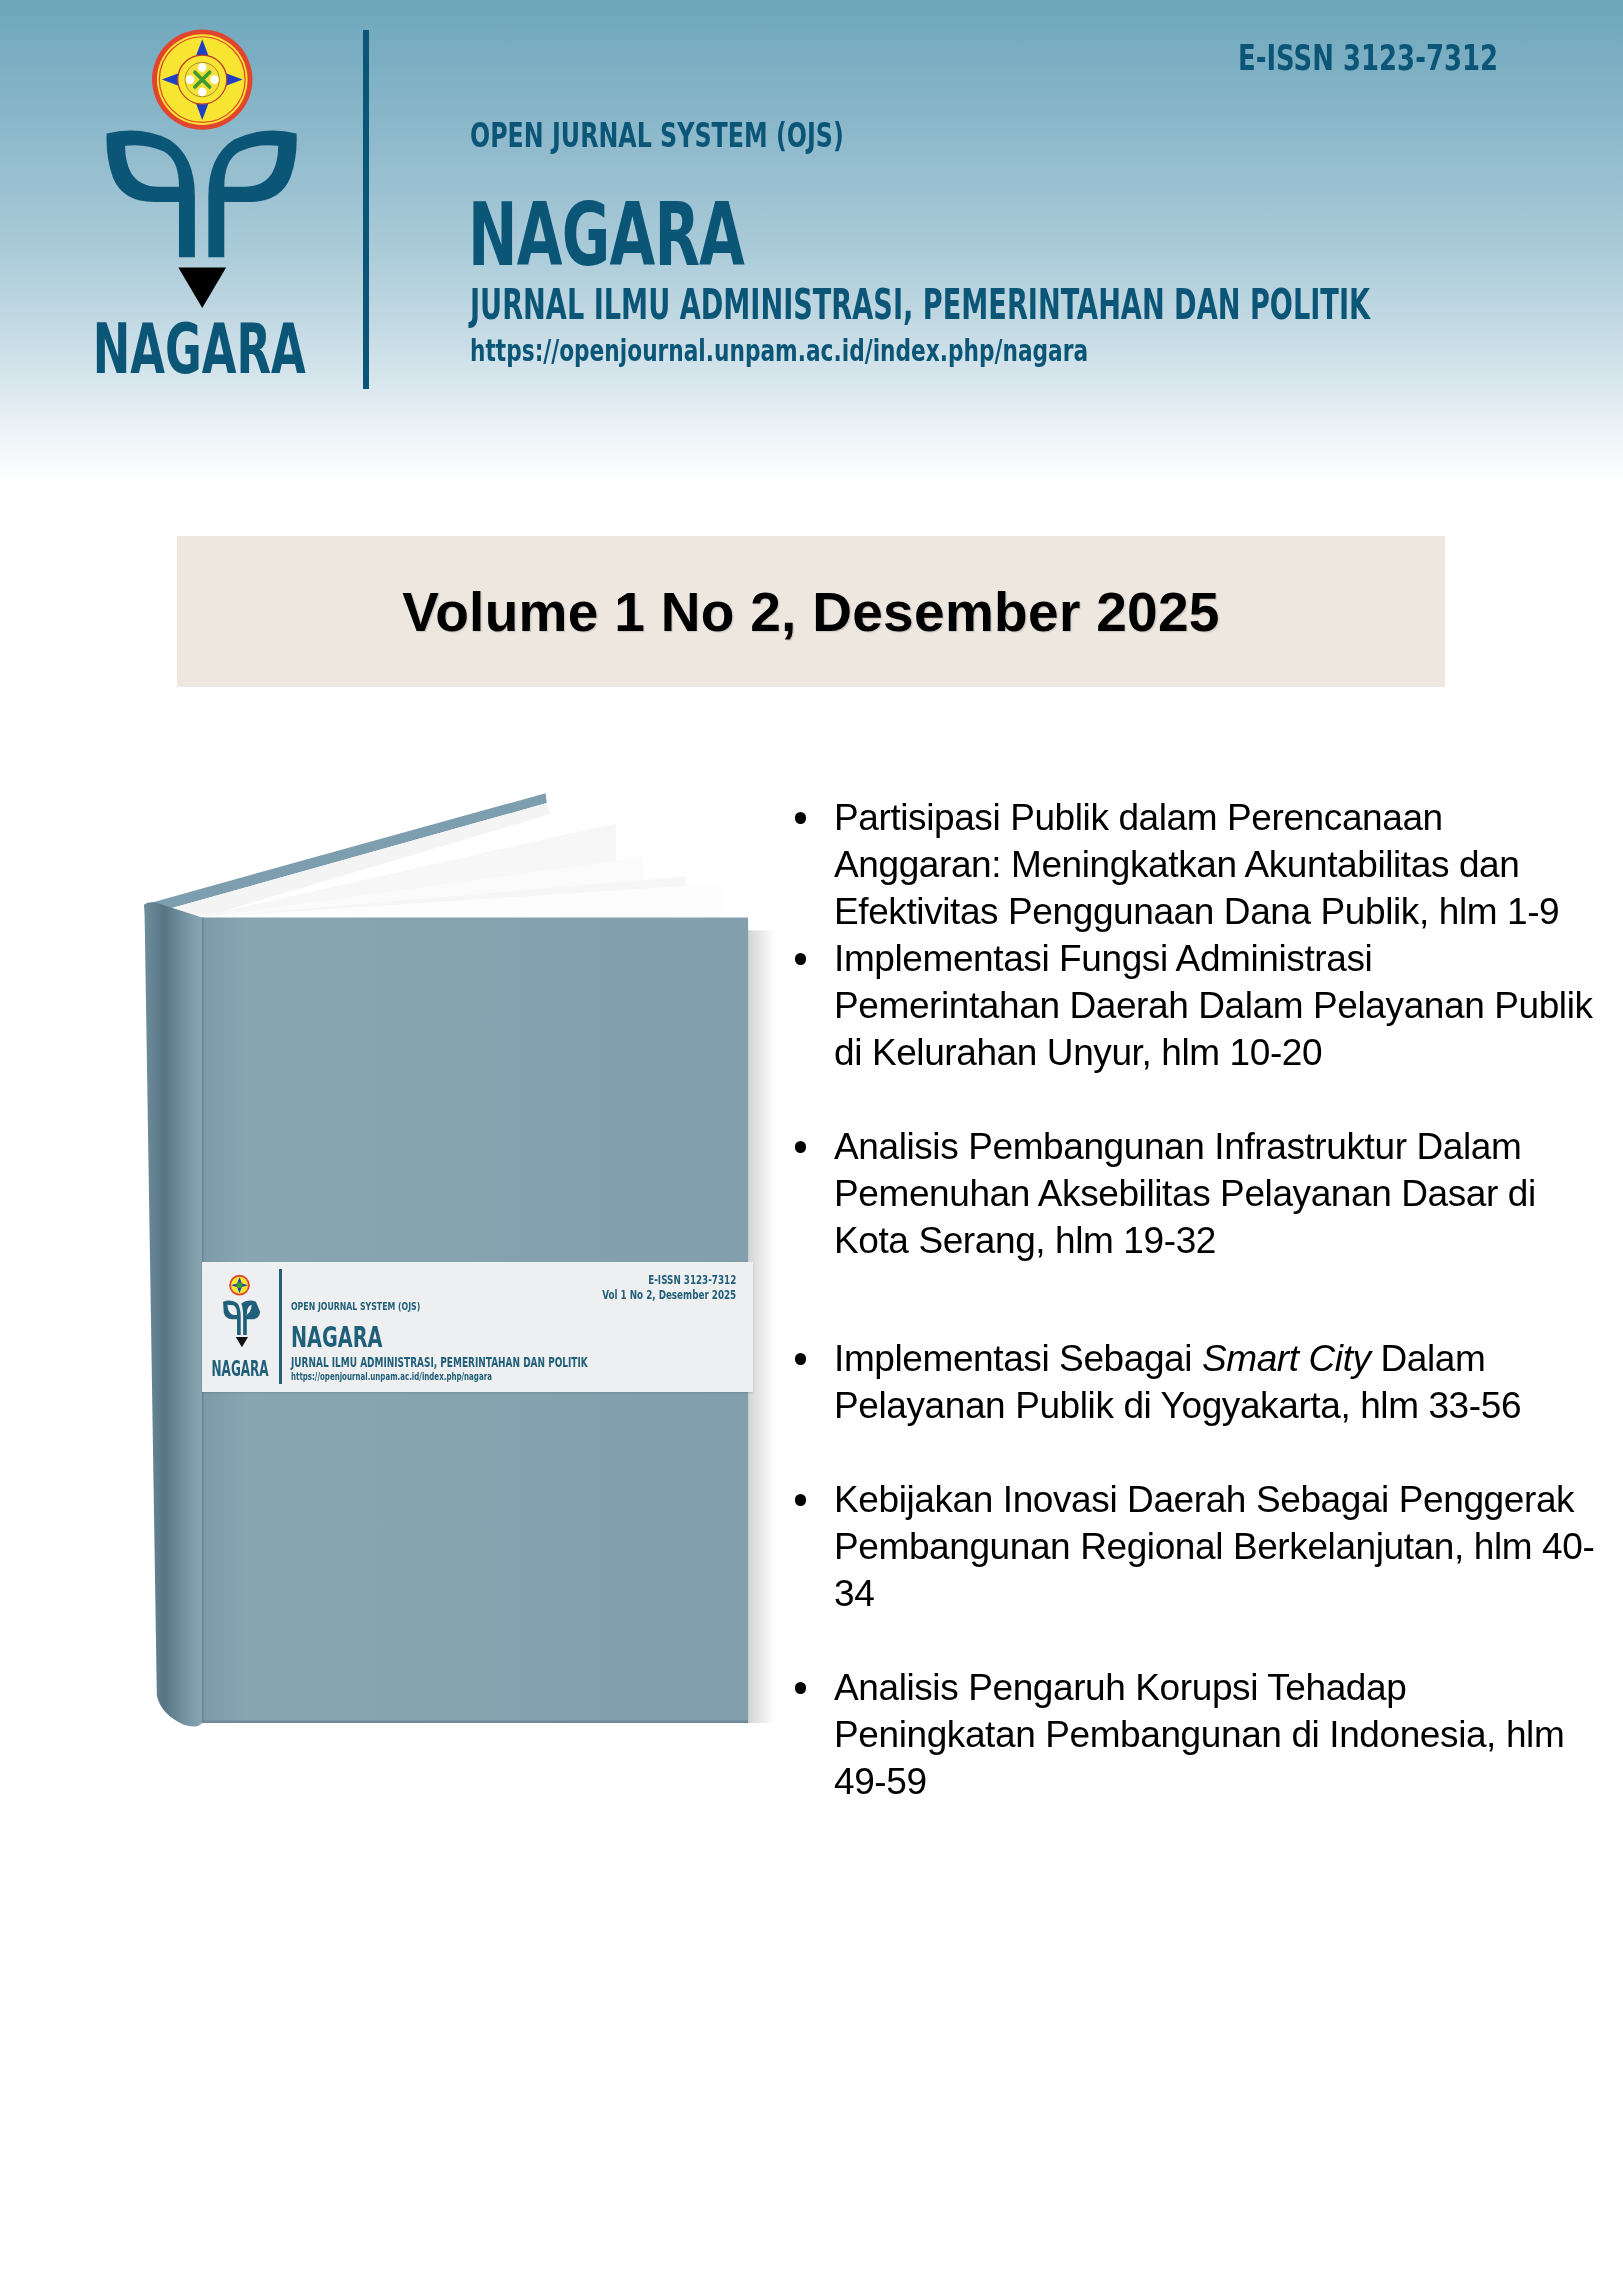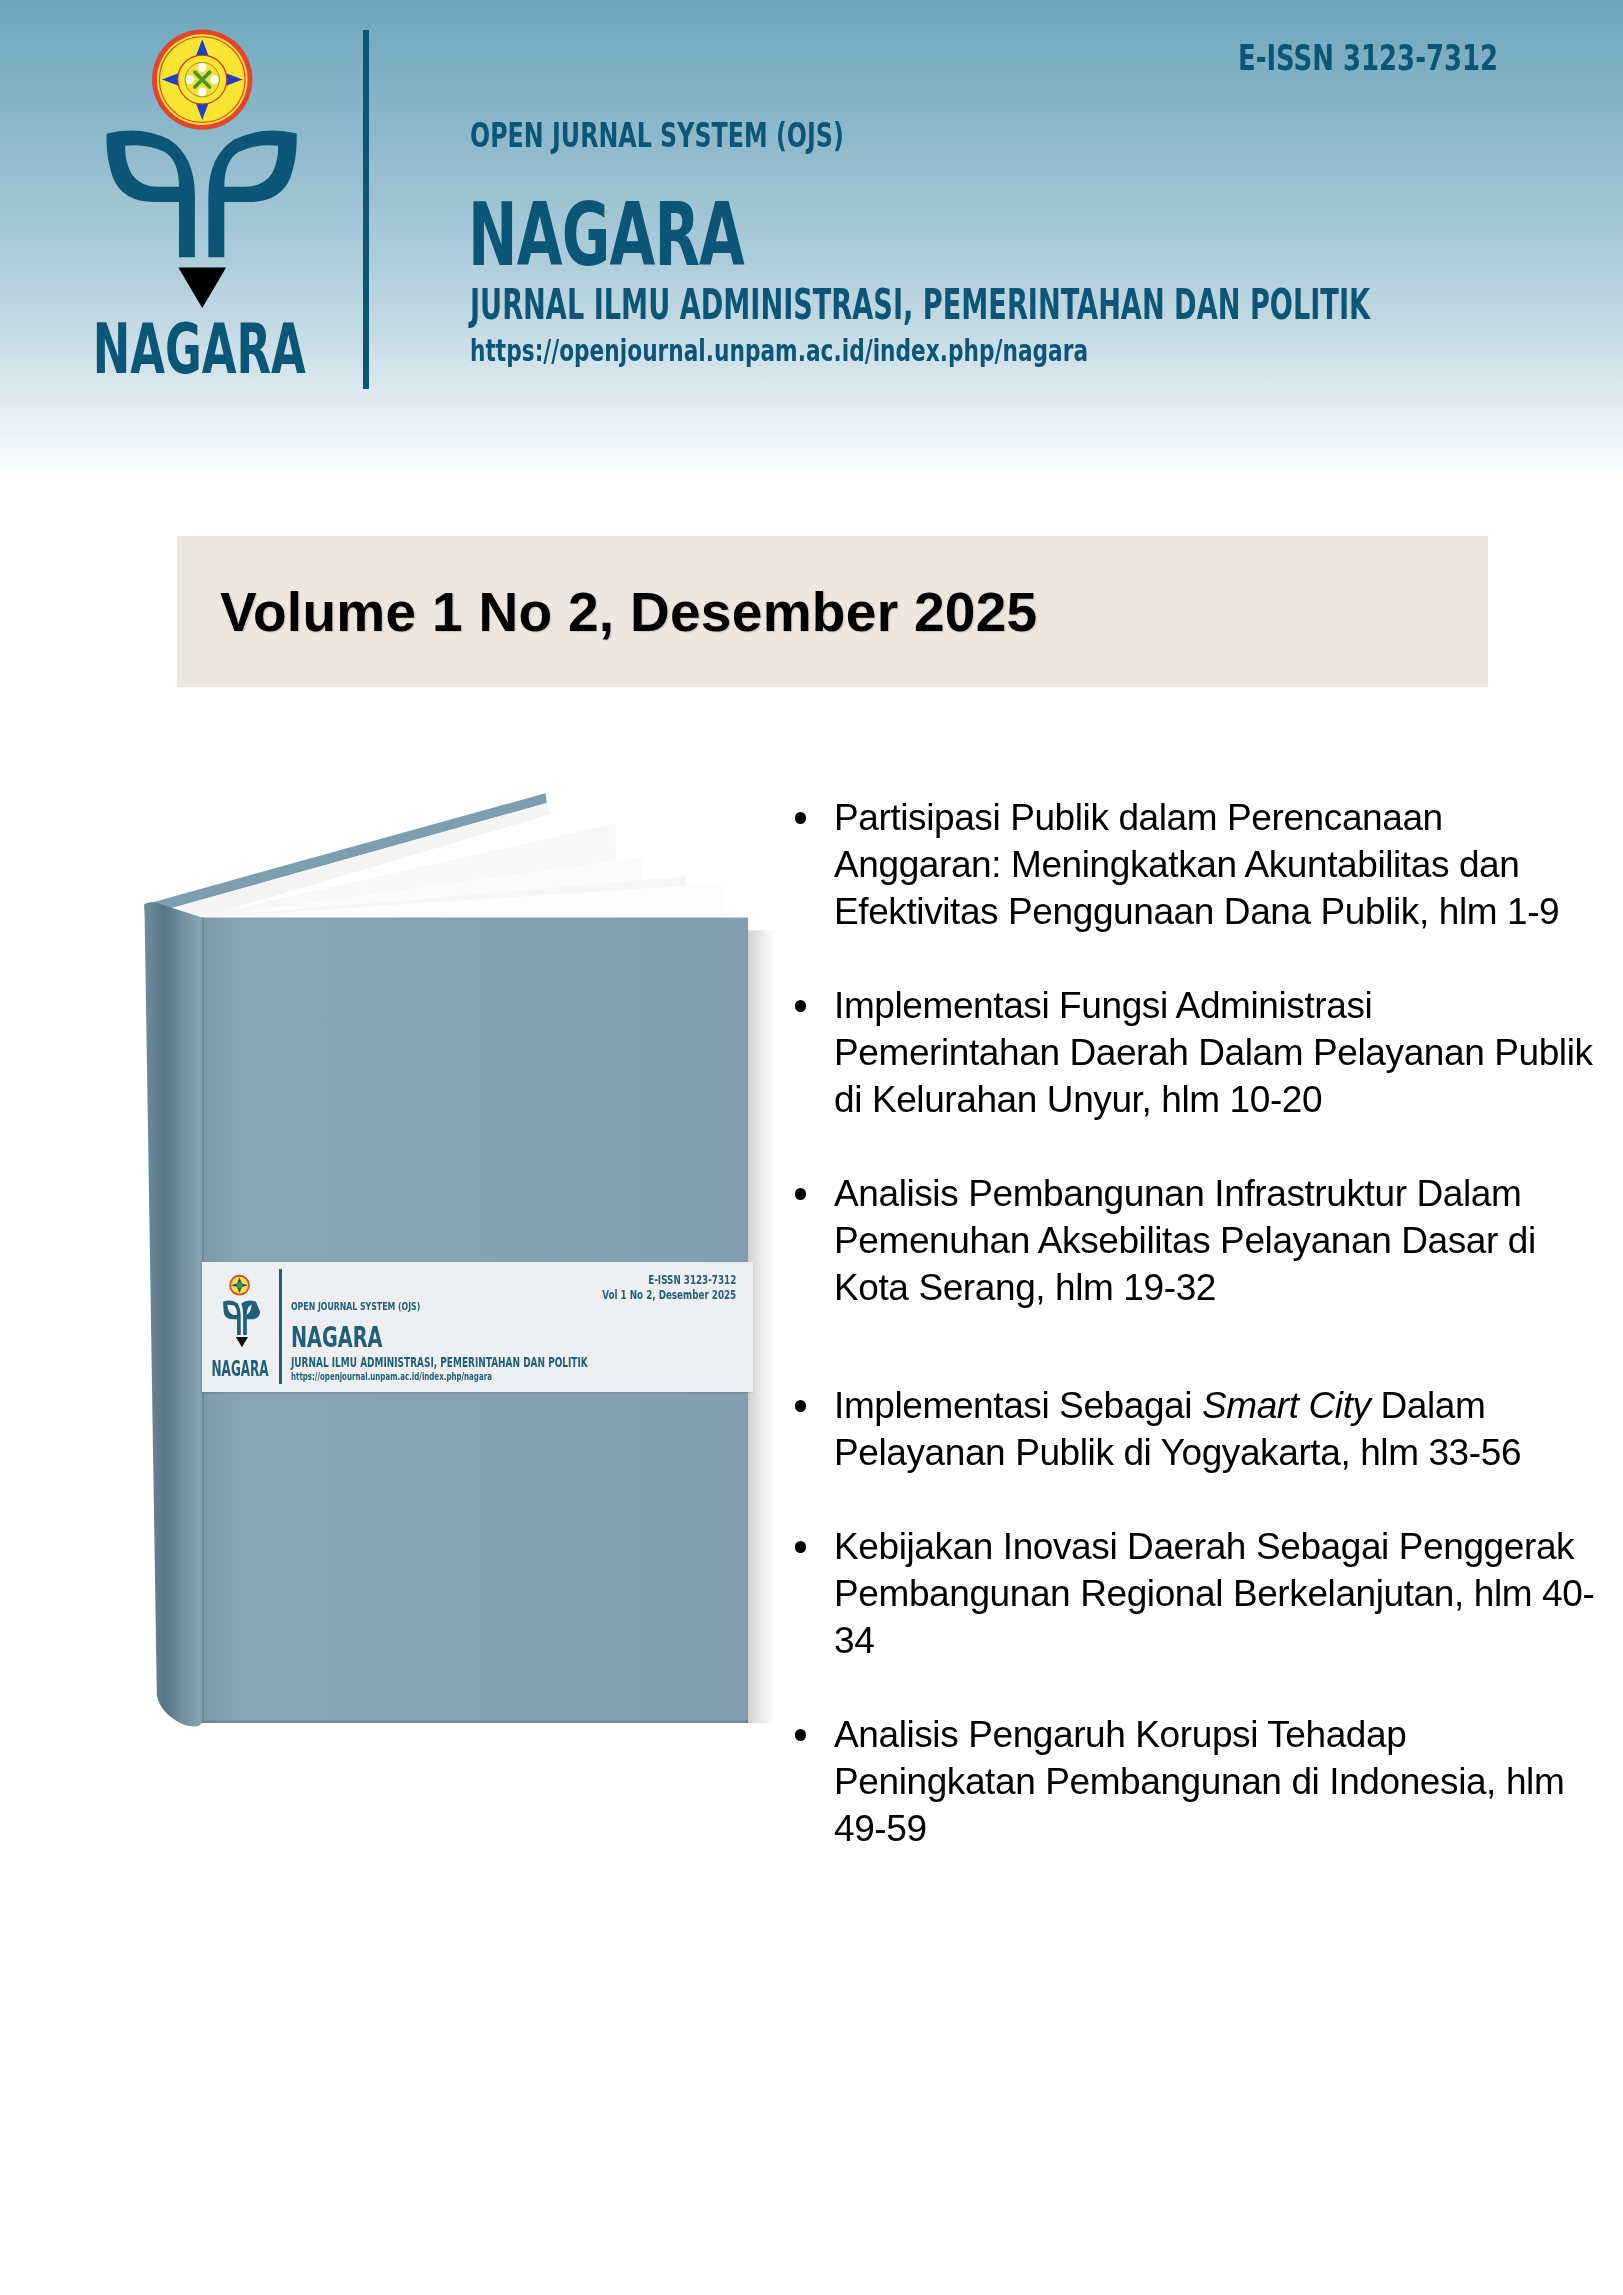--- a/index.html
+++ b/index.html
@@ -19,21 +19,21 @@
   .logo { position: absolute; left: 0; top: 0; }
   .divider { position: absolute; left: 363px; top: 30px; width: 6.1px; height: 359px; background: #0b5577; }
   .issn { left: 1238px; top: 37px; font-size: 36px; transform: scaleX(0.72); }
   .ojs { left: 470px; top: 116px; font-size: 33px; transform: scaleX(0.72); }
   .title { left: 468px; top: 184px; font-size: 87px; transform: scaleX(0.68); letter-spacing: -1.2px; }
   .subtitle { left: 470px; top: 279px; font-size: 43px; transform: scaleX(0.632); }
   .url { left: 470px; top: 332px; font-size: 31px; transform: scaleX(0.70); font-weight: bold; }
 
   .volume-box {
     position: absolute; left: 177px; top: 536px; width: 1268px; height: 151px;
-    background: #ede7e0; display: flex; align-items: center; justify-content: flex-start; padding-left: 43px;
+    background: #ede7e0; display: flex; align-items: center; justify-content: center;
   }
   .volume-text {
     font-family: "Liberation Sans", sans-serif; font-weight: bold; font-size: 55px; color: #000;
     text-shadow: 1.2px 1.2px 1.2px rgba(0,0,0,0.15);
     letter-spacing: 0.3px;
   }
 
   
   .book { position: absolute; left: 0; top: 0; width: 796px; height: 1775px; }
   .banner {
@@ -148,21 +148,21 @@
   <div class="b-divider"></div>
   <div class="b-right" style="right:17px; top:11px; font-size:12.2px; transform: scaleX(0.72);">E-ISSN 3123-7312</div>
   <div class="b-right" style="right:17px; top:26px; font-size:12.2px; transform: scaleX(0.72);">Vol 1 No 2, Desember 2025</div>
   <div class="b-cond" style="left:89px; top:38px; font-size:10.4px; transform: scaleX(0.75);">OPEN JOURNAL SYSTEM  (OJS)</div>
   <div class="b-cond" style="left:89px; top:59px; font-size:27.5px; transform: scaleX(0.70);">NAGARA</div>
   <div class="b-cond" style="left:89px; top:92px; font-size:14px; transform: scaleX(0.64);">JURNAL ILMU ADMINISTRASI, PEMERINTAHAN DAN POLITIK</div>
   <div class="b-cond" style="left:89px; top:109px; font-size:9.8px; transform: scaleX(0.72);">https://openjournal.unpam.ac.id/index.php/nagara</div>
 </div>
 
 <ul class="articles">
-  <li class="article" style="margin-bottom:47px">
+  <li class="article" style="">
     <span class="bullet"></span>
     <span class="article-title">Partisipasi Publik dalam Perencanaan Anggaran: Meningkatkan Akuntabilitas dan Efektivitas Penggunaan Dana Publik, hlm 1-9</span>
   </li>
   <li class="article" style="margin-bottom:47px">
     <span class="bullet"></span>
     <span class="article-title">Implementasi Fungsi Administrasi Pemerintahan Daerah Dalam Pelayanan Publik di Kelurahan Unyur, hlm 10-20</span>
   </li>
   <li class="article" style="margin-bottom:71px">
     <span class="bullet"></span>
     <span class="article-title">Analisis Pembangunan Infrastruktur Dalam Pemenuhan Aksebilitas Pelayanan Dasar di Kota Serang, hlm 19-32</span>

